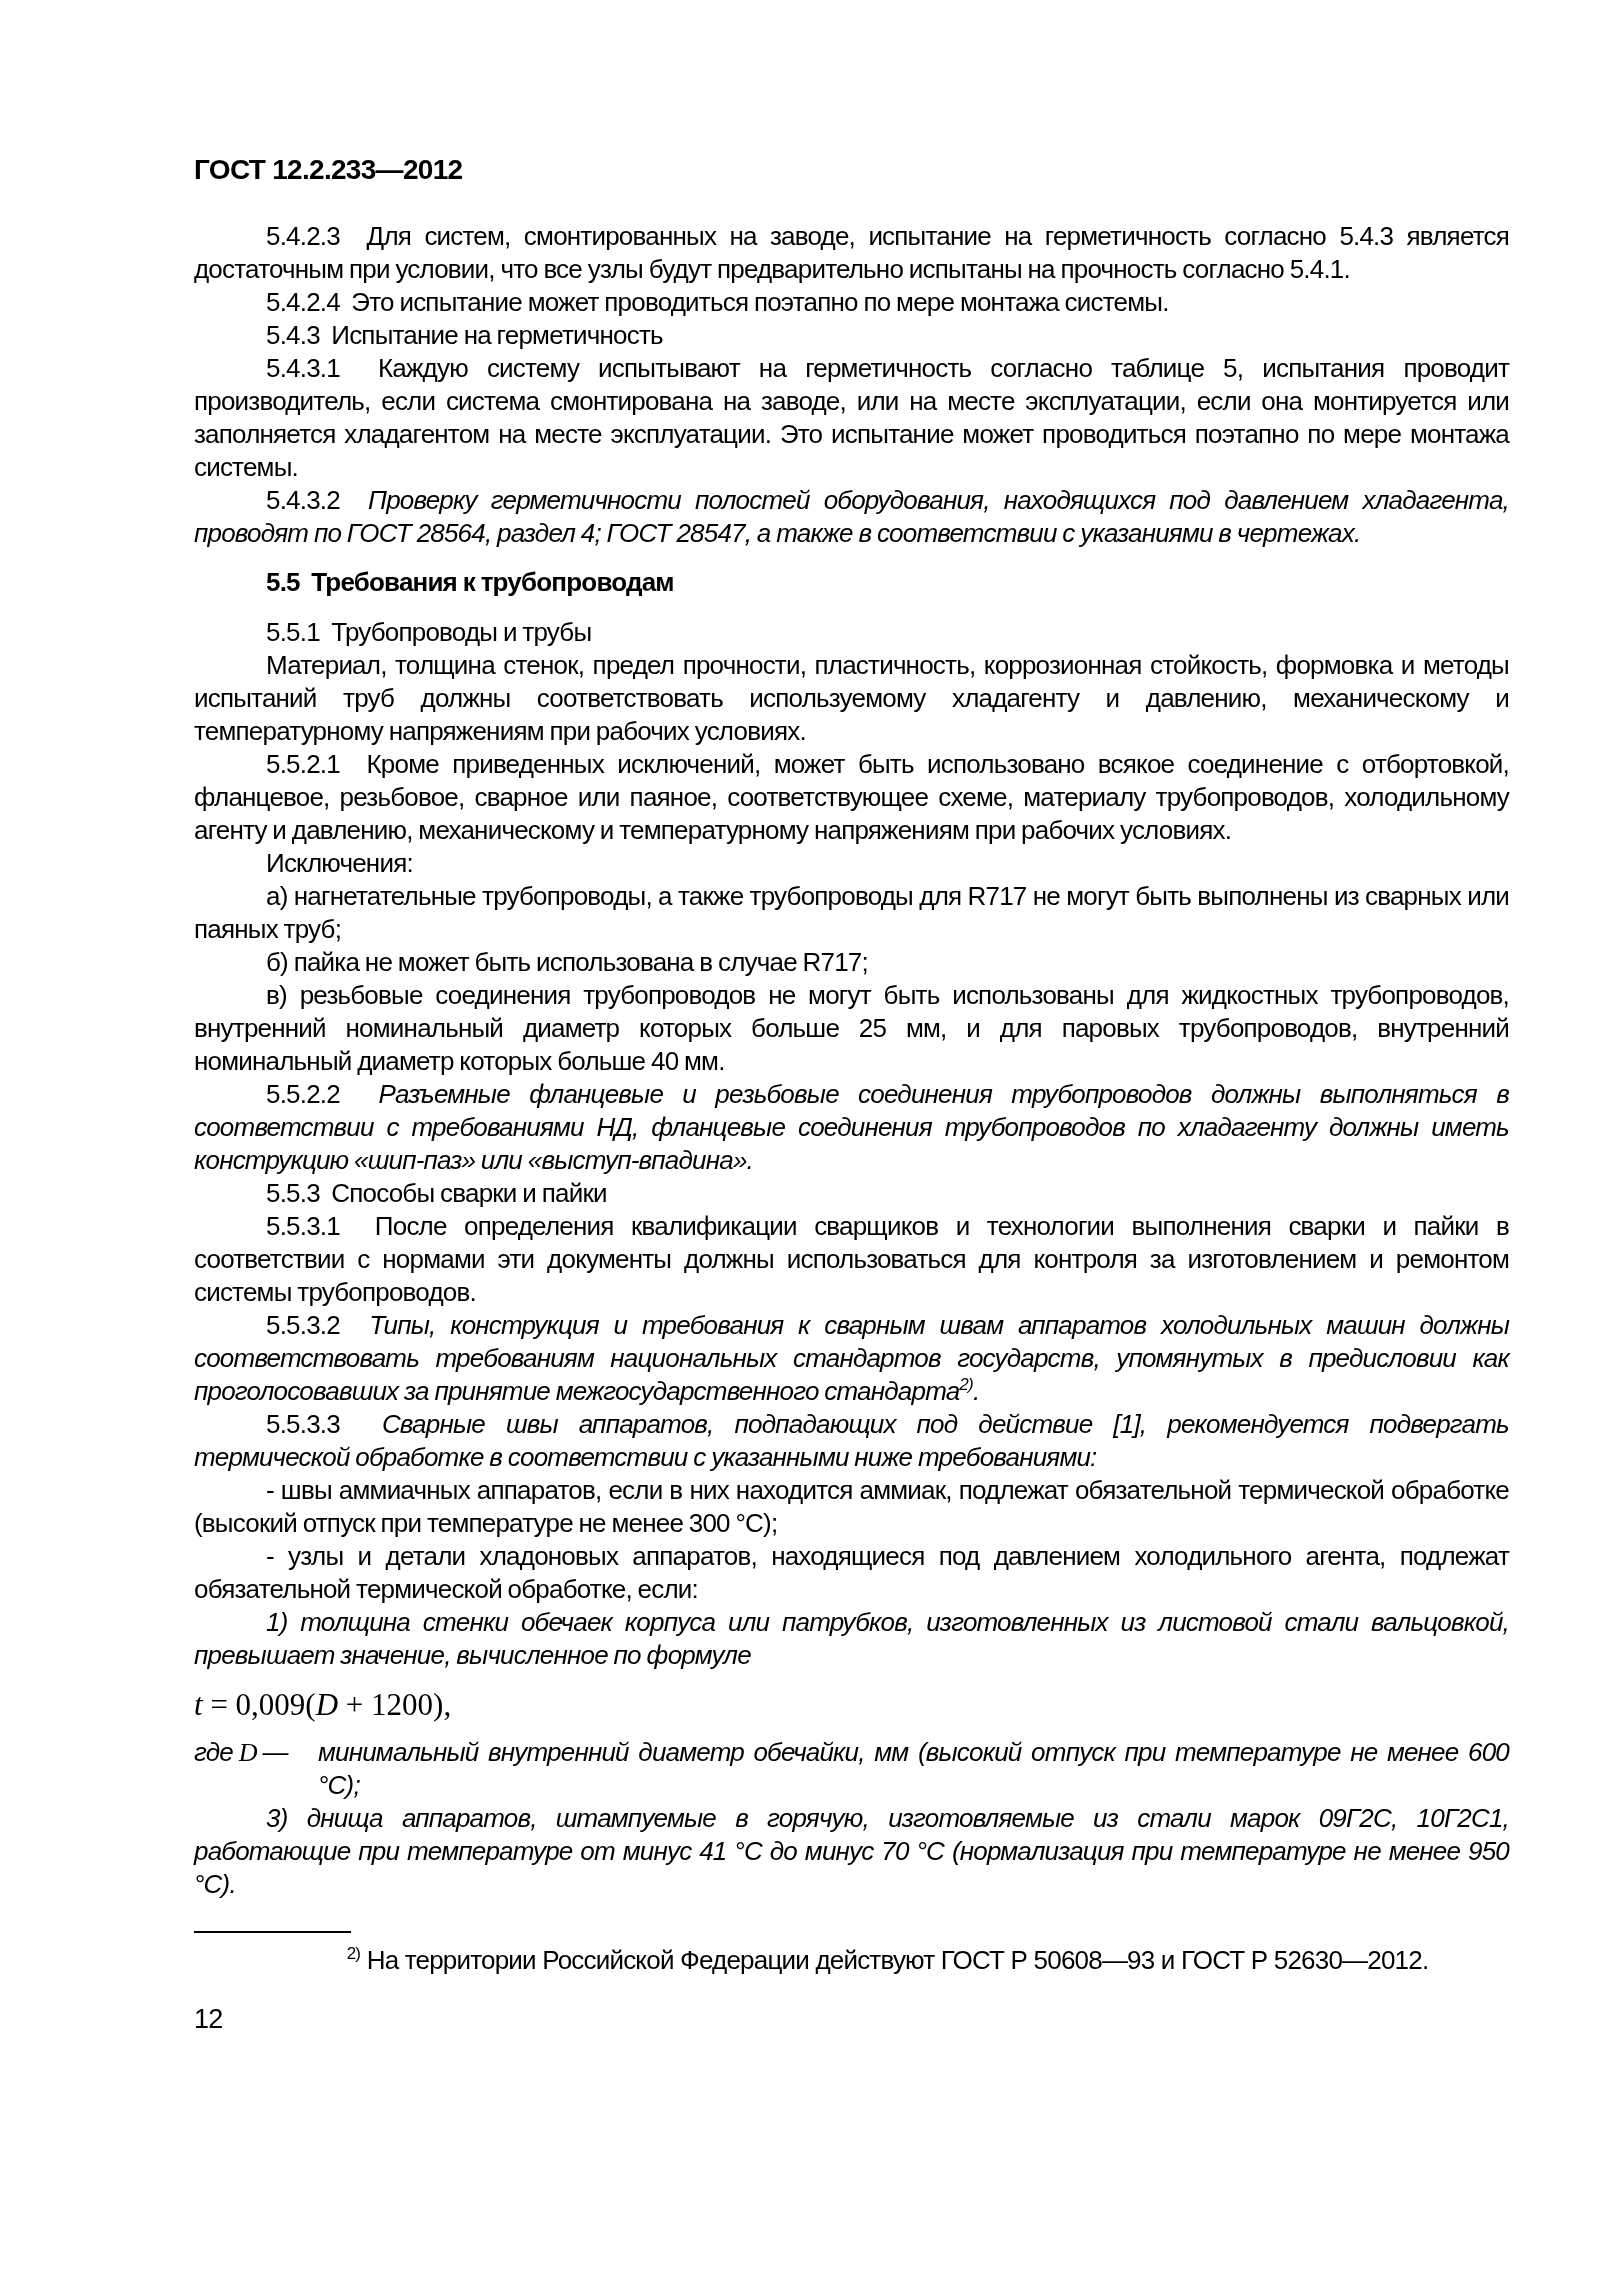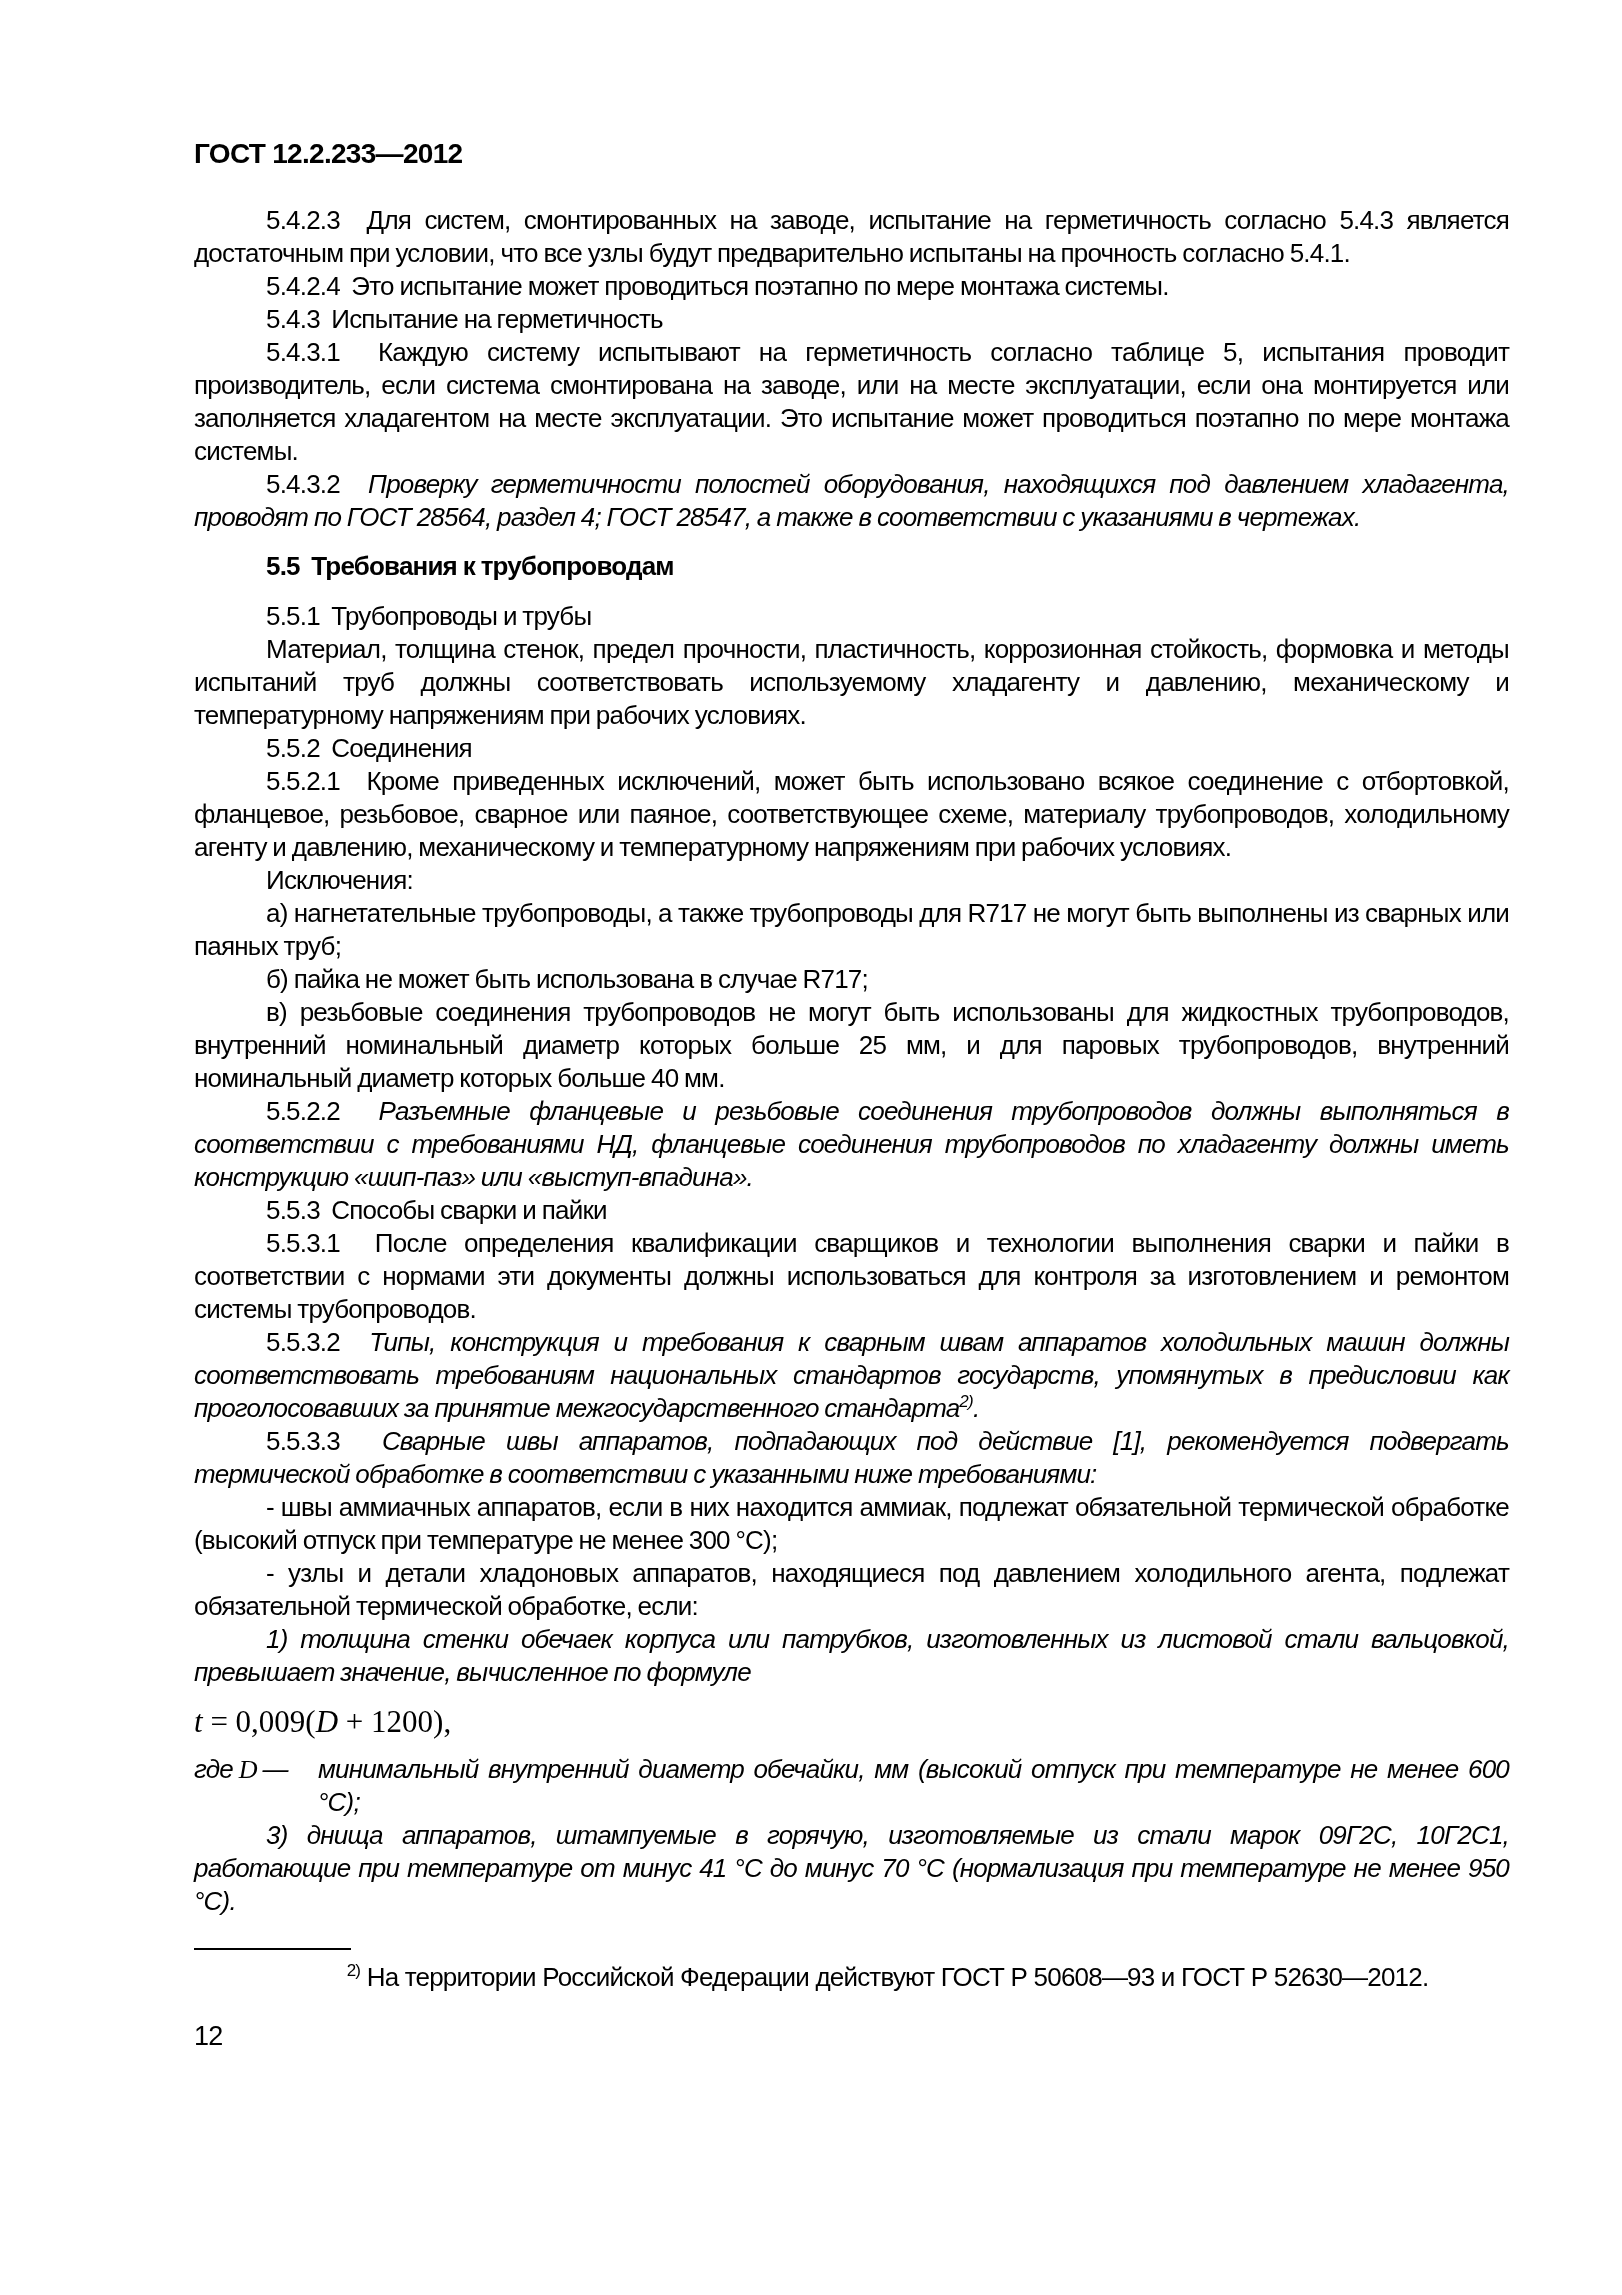--- a/index.html
+++ b/index.html
@@ -6,21 +6,21 @@
   .page {
     position:relative;
     width:1623px; height:2295px;
     background:#ffffff;
     color:#000000;
     font-family:"Liberation Sans", sans-serif;
     overflow:hidden;
   }
   .content {
     position:absolute;
-    left:194px; top:138px;
+    left:194px; top:154px;
     width:1315px;
   }
   .doc-header {
     font-weight:bold;
     font-size:28px;
     letter-spacing:-0.7px;
     margin:0 0 34px 0;
     white-space:nowrap;
   }
   p.body {
@@ -96,21 +96,20 @@
 
     <div>
         <p class="body"><span class="num">5.4.2.3&nbsp; </span>Для систем, смонтированных на заводе, испытание на герметичность согласно 5.4.3 является достаточным при условии, что все узлы будут предварительно испытаны на прочность согласно 5.4.1.</p>
         <p class="body"><span class="num">5.4.2.4&nbsp; </span>Это испытание может проводиться поэтапно по мере монтажа системы.</p>
         <p class="body"><span class="num">5.4.3&nbsp; </span>Испытание на герметичность</p>
         <p class="body"><span class="num">5.4.3.1&nbsp; </span>Каждую систему испытывают на герметичность согласно таблице 5, испытания проводит производитель, если система смонтирована на заводе, или на месте эксплуатации, если она монтируется или заполняется хладагентом на месте эксплуатации. Это испытание может проводиться поэтапно по мере монтажа системы.</p>
         <p class="body it"><span class="num">5.4.3.2&nbsp; </span>Проверку герметичности полостей оборудования, находящихся под давлением хладагента, проводят по ГОСТ 28564, раздел 4; ГОСТ 28547, а также в соответствии с указаниями в чертежах.</p>
         <p class="body heading"><span class="num">5.5&nbsp; </span>Требования к трубопроводам</p>
         <p class="body"><span class="num">5.5.1&nbsp; </span>Трубопроводы и трубы</p>
         <p class="body">Материал, толщина стенок, предел прочности, пластичность, коррозионная стойкость, формовка и методы испытаний труб должны соответствовать используемому хладагенту и давлению, механическому и температурному напряжениям при рабочих условиях.</p>
-        <p class="body"><span class="num">5.5.2&nbsp; </span>Соединения</p>
         <p class="body"><span class="num">5.5.2.1&nbsp; </span>Кроме приведенных исключений, может быть использовано всякое соединение с отбортовкой, фланцевое, резьбовое, сварное или паяное, соответствующее схеме, материалу трубопроводов, холодильному агенту и давлению, механическому и температурному напряжениям при рабочих условиях.</p>
         <p class="body">Исключения:</p>
         <p class="body">а) нагнетательные трубопроводы, а также трубопроводы для R717 не могут быть выполнены из сварных или паяных труб;</p>
         <p class="body">б) пайка не может быть использована в случае R717;</p>
         <p class="body">в) резьбовые соединения трубопроводов не могут быть использованы для жидкостных трубопроводов, внутренний номинальный диаметр которых больше 25 мм, и для паровых трубопроводов, внутренний номинальный диаметр которых больше 40 мм.</p>
         <p class="body it"><span class="num">5.5.2.2&nbsp; </span>Разъемные фланцевые и резьбовые соединения трубопроводов должны выполняться в соответствии с требованиями НД, фланцевые соединения трубопроводов по хладагенту должны иметь конструкцию «шип-паз» или «выступ-впадина».</p>
         <p class="body"><span class="num">5.5.3&nbsp; </span>Способы сварки и пайки</p>
         <p class="body"><span class="num">5.5.3.1&nbsp; </span>После определения квалификации сварщиков и технологии выполнения сварки и пайки в соответствии с нормами эти документы должны использоваться для контроля за изготовлением и ремонтом системы трубопроводов.</p>
         <p class="body it"><span class="num">5.5.3.2&nbsp; </span>Типы, конструкция и требования к сварным швам аппаратов холодильных машин должны соответствовать требованиям национальных стандартов государств, упомянутых в предисловии как проголосовавших за принятие межгосударственного стандарта<sup class="fnref">2)</sup>.</p>
         <p class="body it"><span class="num">5.5.3.3&nbsp; </span>Сварные швы аппаратов, подпадающих под действие [1], рекомендуется подвергать термической обработке в соответствии с указанными ниже требованиями:</p>

